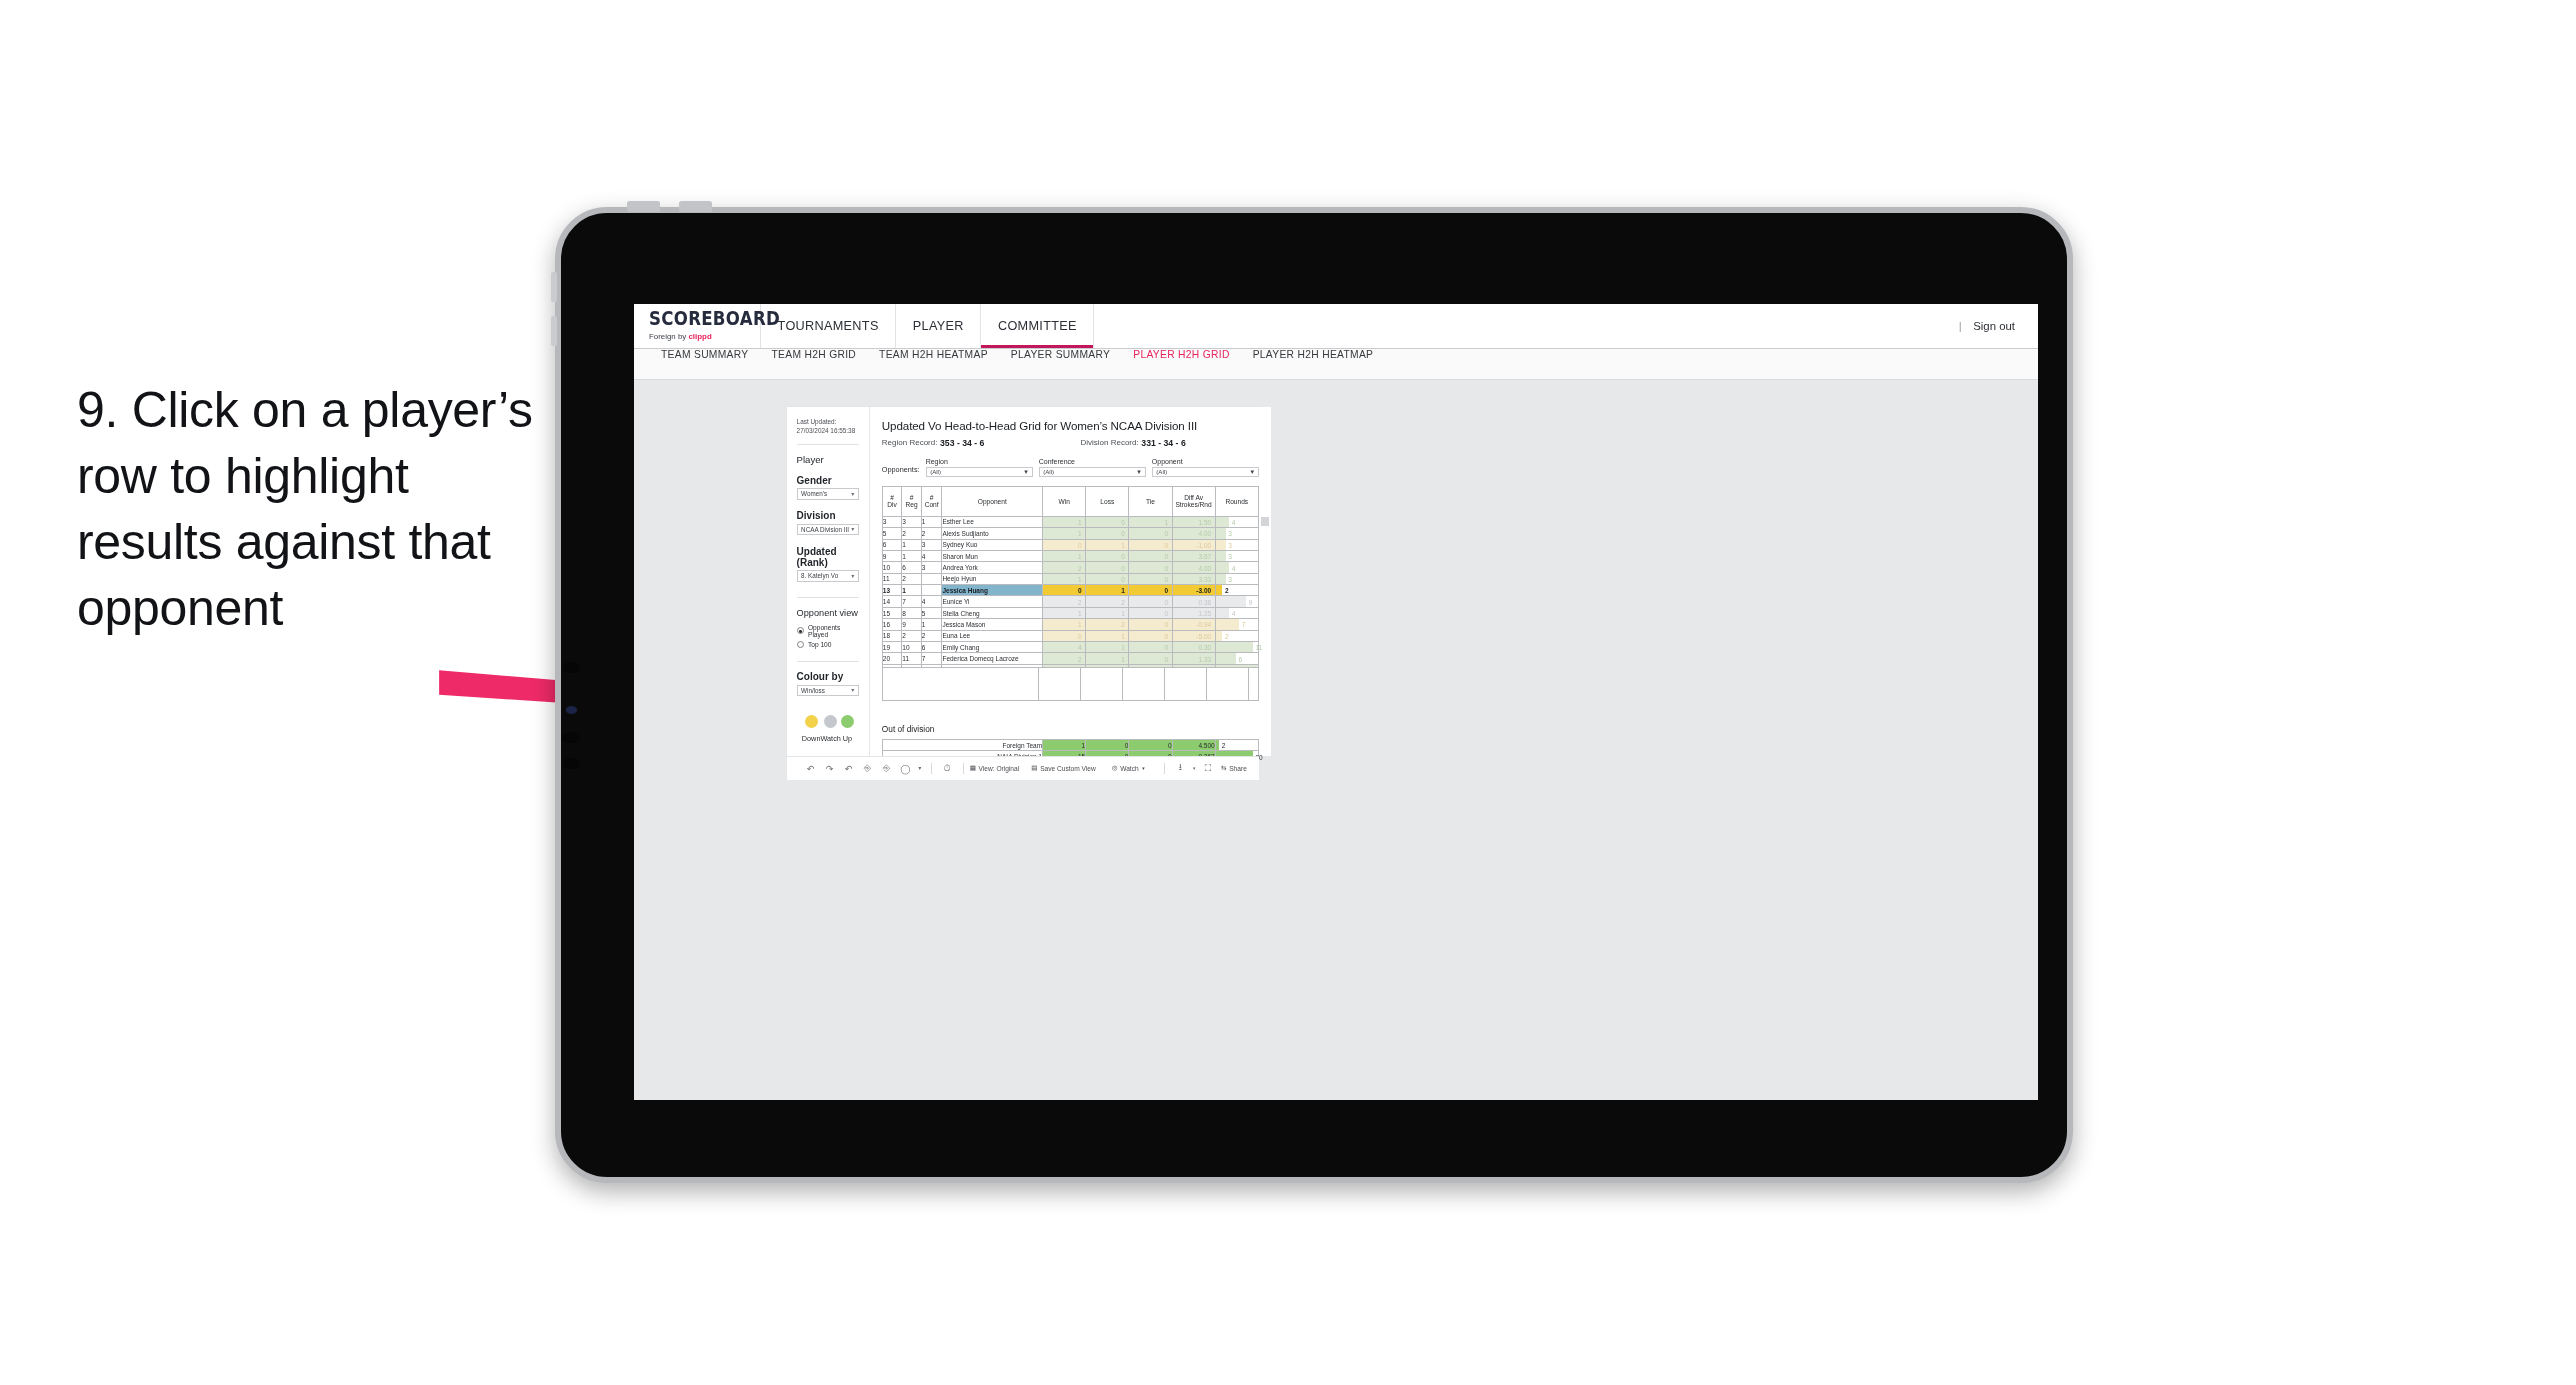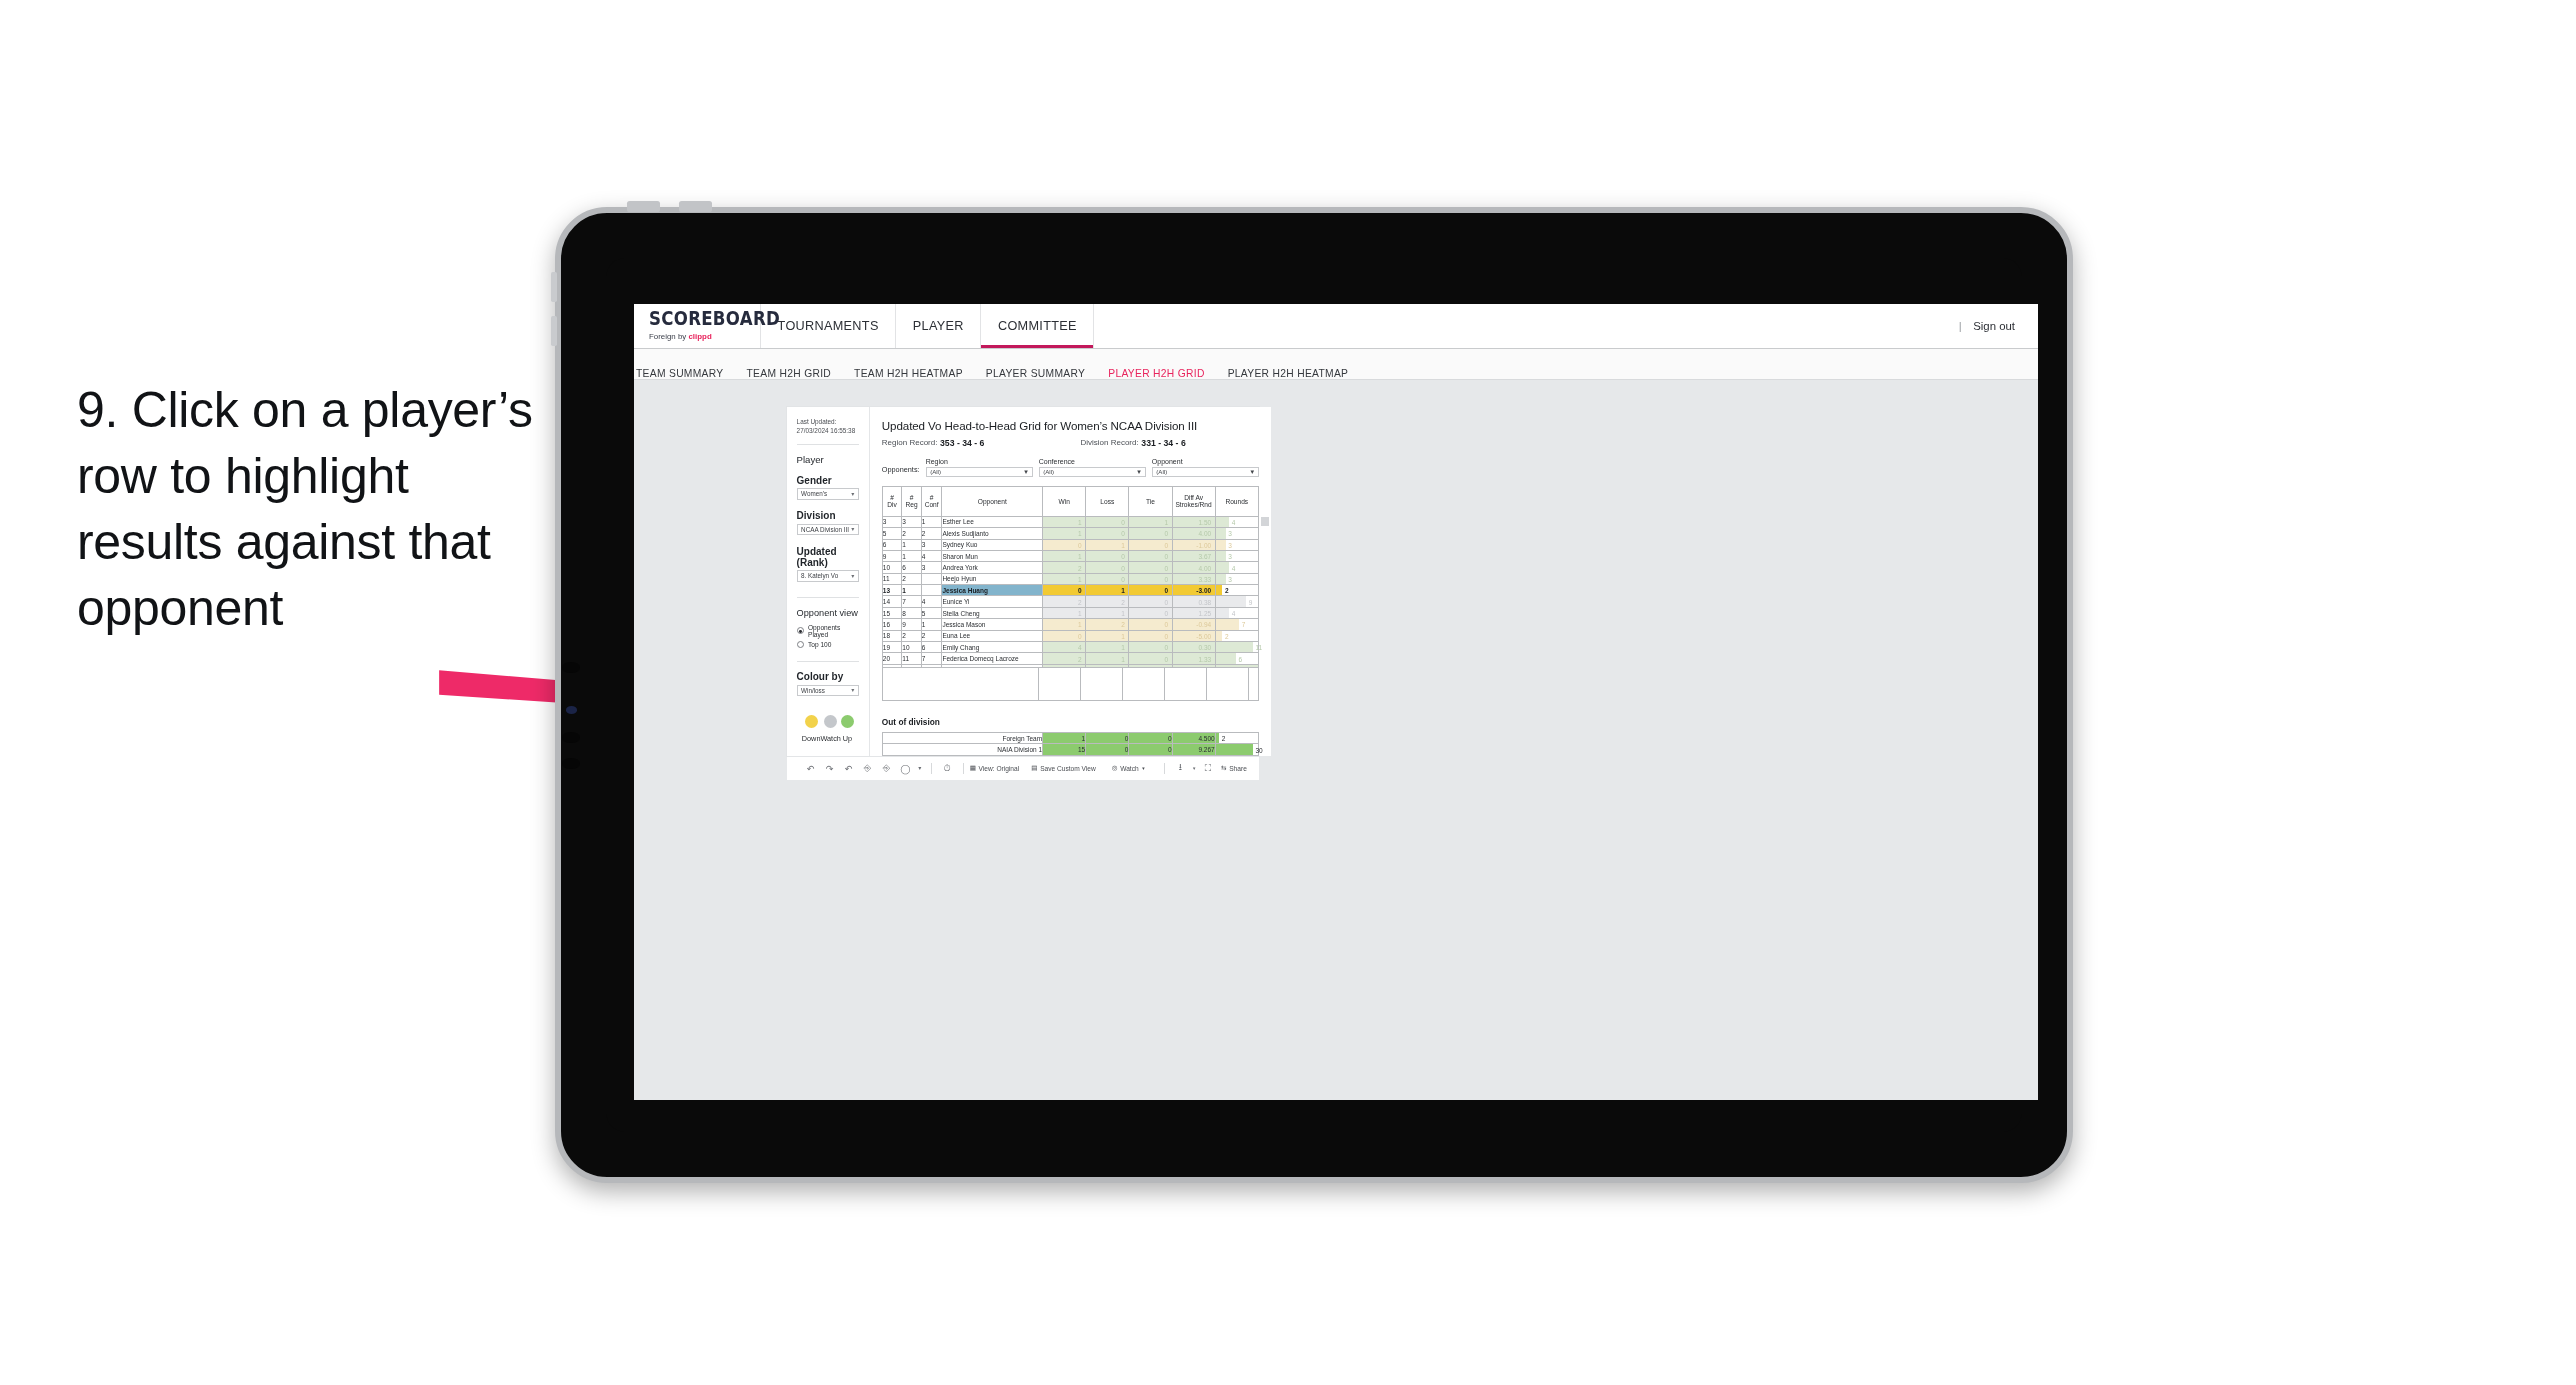--- a/index.html
+++ b/index.html
@@ -97,22 +97,22 @@
   .nav-spacer { flex: 1; }
   .signout {
     display: flex; align-items: center; gap: 11.4px;
     padding-right: 23px; font-size: 11.4px; color: #2c2f35;
   }
   .signout .bar { color: #9a9da2; }
 
   
   .subnav {
     height: 31px; background: #fafafa;
-    display: flex; align-items: flex-end;
-    padding-left: 2px; gap: 23px;
+    display: flex; align-items: flex-start;
+    padding-left: 27px; gap: 23px;
     border-bottom: 0.9px solid #d8dadc;
   }
   .subitem { font-size: 10.3px; color: #35383d; letter-spacing: 0.3px; cursor: pointer; }
   .subitem.active { color: #e8245d; }
 
   
   .dash { position: relative; width: 100%; height: 720px; background: #e6e8ea; }
 
   .card {
     position: absolute;
@@ -181,21 +181,21 @@
   .rounds-cell { position: relative; }
   .rounds-cell .fill { position: absolute; left: 0; top: 0; bottom: 0; }
   .rounds-cell .v { position: absolute; top: 50%; transform: translateY(-50%); }
   tr.sel td.opp { background: #82b4cc; }
   tr.sel td { color: #1b1e22; font-weight: bold; }
   .spacer-box { border: 0.9px solid #b9bbbe; border-top: none; height: 33px; display: flex; }
   .spacer-box div { border-right: 0.9px solid #b9bbbe; }
   .vscroll { position: absolute; right: -10.5px; top: 31px; width: 7.9px; height: 9.6px; background: #d3d5d8; }
 
   
-  .ood-title { font-size: 8.3px; color: #1b1e22; margin-top: 16px; font-weight: bold; }
+  .ood-title { font-size: 8.3px; color: #1b1e22; margin-top: 23px; }
   table.ood { border-collapse: collapse; width: 100%; table-layout: fixed; margin-top: 4.4px; font-size: 6.5px; color: #2a2d31; }
   table.ood td { border: 0.9px solid #b9bbbe; height: 11.6px; padding: 0; }
   td.ood-lb { text-align: right; padding-right: 4.4px; background: #fff; }
   td.ood-n { background: #8ccb6e; text-align: right; padding-right: 4.4px; }
 
   
   .toolbar {
     position: absolute; left: 153px; top: 376px; width: 472px; height: 23.6px;
     background: #fff; border-top: 0.9px solid #e3e5e7;
     display: flex; align-items: center; padding-left: 14px; gap: 0;

